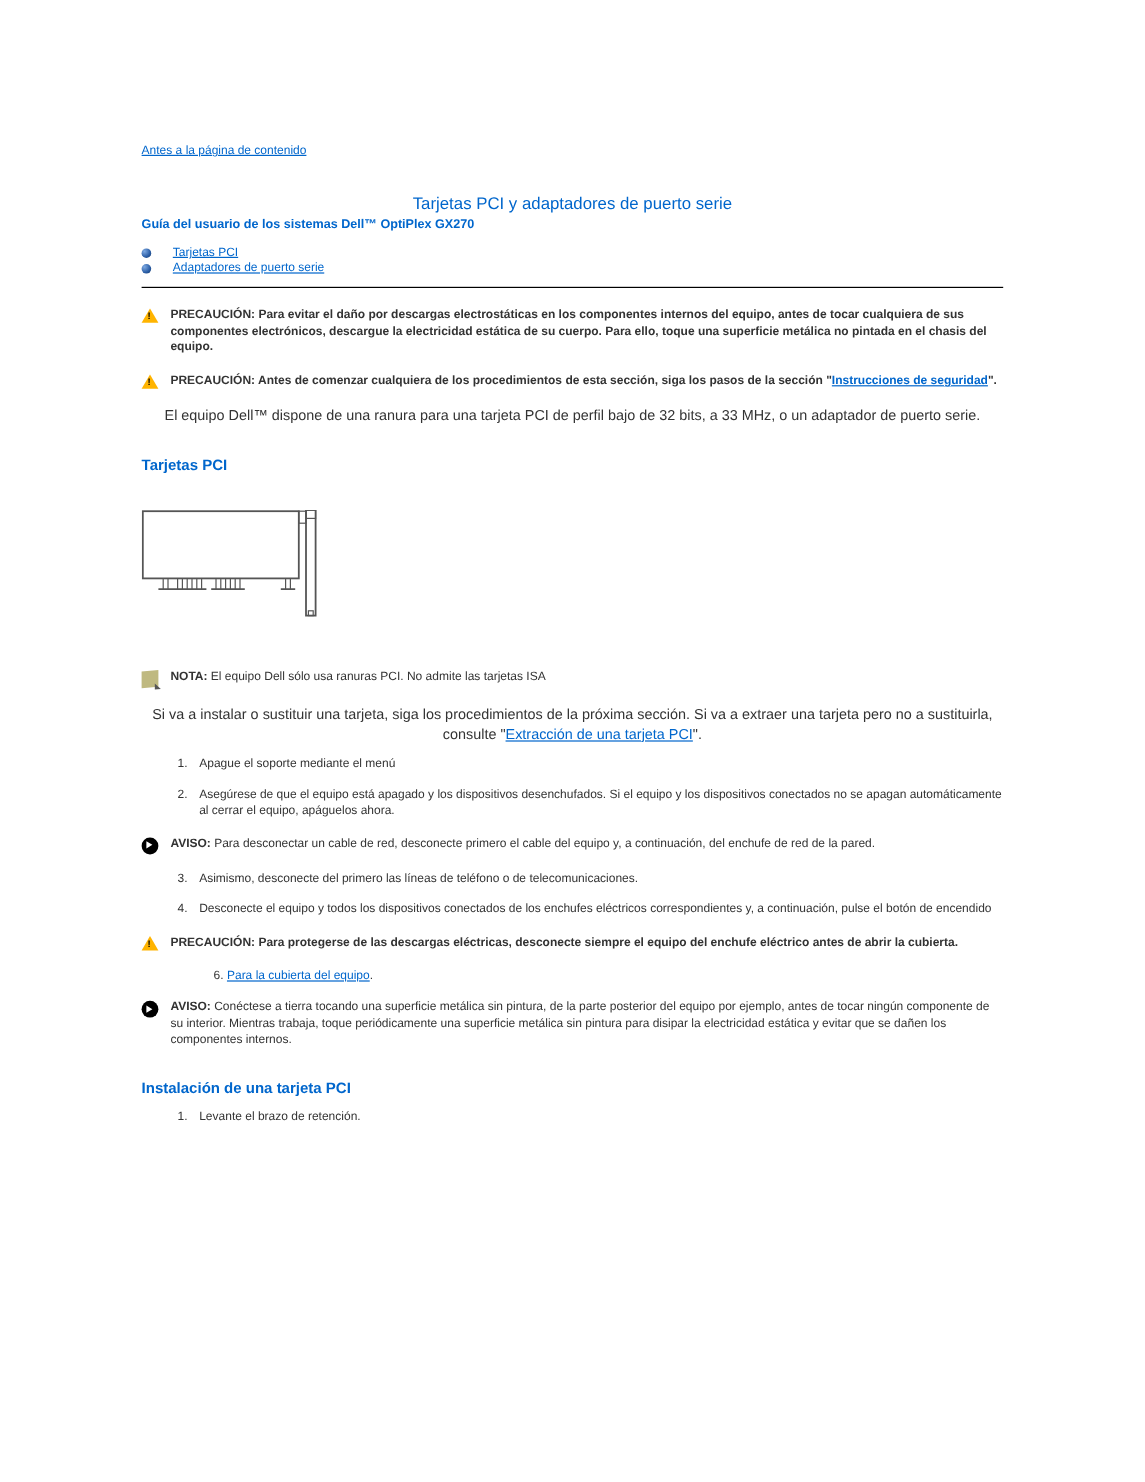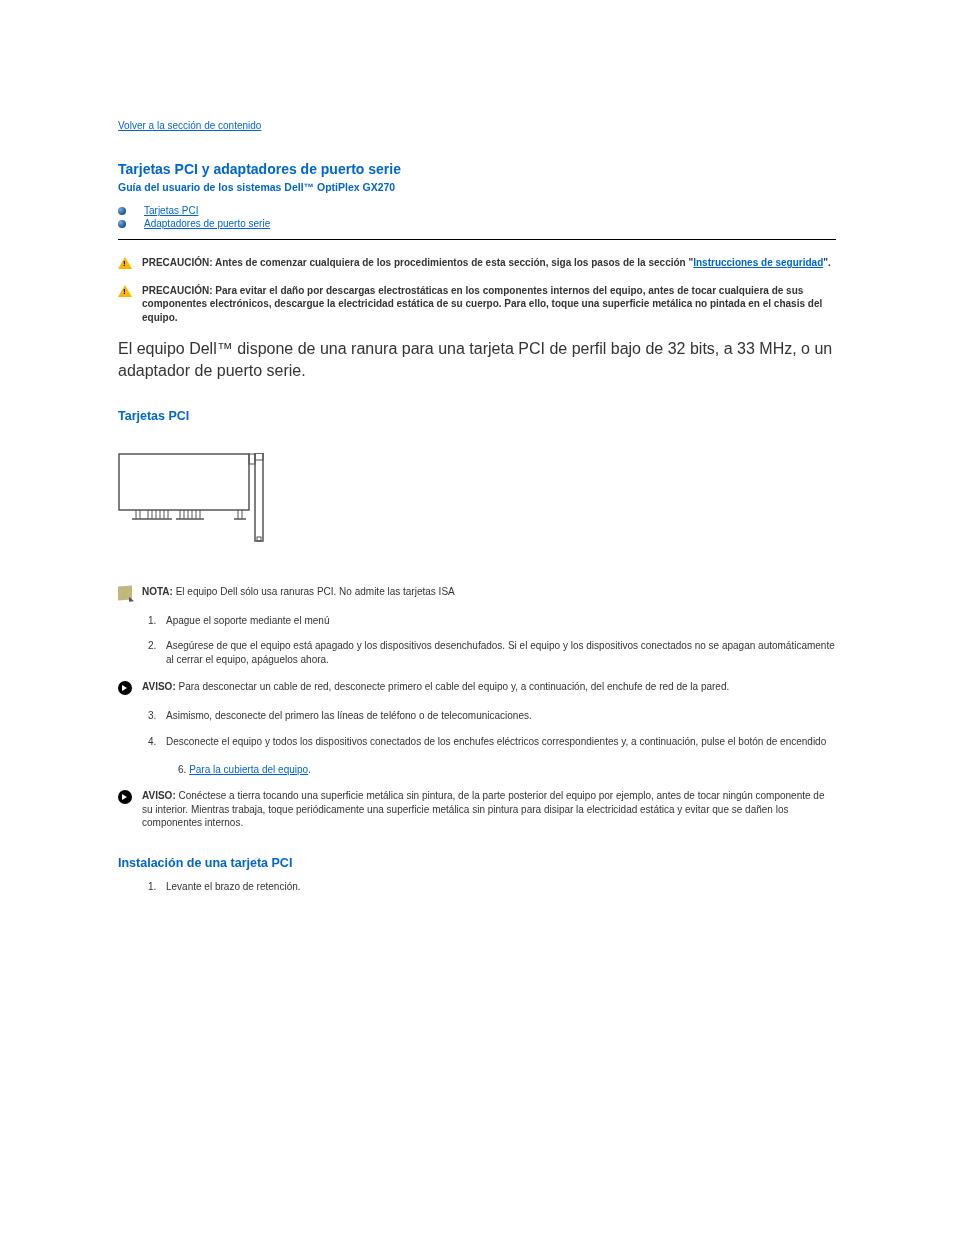--- a/index.html
+++ b/index.html
@@ -19,23 +19,24 @@
     color: #0066cc;
     text-decoration: underline;
   }
   .back-link {
     font-size: 10px;
     color: #0066cc;
     text-decoration: underline;
   }
   h1.page-title {
     font-size: 14px;
-    font-weight: bold;
+    font-weight: normal;
     color: #0066cc;
     margin: 30px 0 4px 0;
+    text-align: center;
   }
   .subtitle {
     font-size: 10.5px;
     font-weight: bold;
     color: #0066cc;
     margin-bottom: 12px;
   }
   .toc {
     margin: 6px 0 10px 0;
   }
@@ -131,23 +132,24 @@
   .callout-precaucion .callout-body,
   .callout-precaucion .callout-body strong {
     font-weight: bold;
   }
   .callout-precaucion strong.label,
   .callout-aviso strong.label,
   .callout-nota strong.label {
     font-weight: bold;
   }
   p.body-text {
-    font-size: 16px;
+    font-size: 12px;
     margin: 0 0;
     line-height: 1.4;
+    text-align: center;
   }
   .card-svg {
     margin: 30px 0 40px 0;
   }
   .step-list {
     margin: 10px 0;
   }
   .step {
     display: flex;
     font-size: 10px;
@@ -176,21 +178,21 @@
   .inline-link {
     color: #0066cc;
     text-decoration: underline;
   }
 </style>
 </head>
 <body>
 
 <div class="page">
 
-  <a class="back-link" href="#">Volver a la sección de contenido</a>
+  <a class="back-link" href="#">Antes a la página de contenido</a>
 
   <h1 class="page-title">Tarjetas PCI y adaptadores de puerto serie</h1>
   <div class="subtitle">Guía del usuario de los sistemas Dell™ OptiPlex GX270</div>
 
   <div class="toc">
     <div class="toc-item">
       <span class="bullet-icon"></span>
       <a href="#" class="toc-link">Tarjetas PCI</a>
     </div>
     <div class="toc-item">
@@ -199,30 +201,30 @@
     </div>
   </div>
 
   <hr class="divider">
 
   <div class="callout callout-precaucion">
     <div class="callout-icon">
         <div class="tri"></div>
       </div>
     <div class="callout-body">
+      <strong class="label">PRECAUCIÓN:</strong><strong> Para evitar el daño por descargas electrostáticas en los componentes internos del equipo, antes de tocar cualquiera de sus componentes electrónicos, descargue la electricidad estática de su cuerpo. Para ello, toque una superficie metálica no pintada en el chasis del equipo.</strong>
+    </div>
+  </div>
+
+  <div class="callout callout-precaucion">
+    <div class="callout-icon">
+        <div class="tri"></div>
+      </div>
+    <div class="callout-body">
       <strong class="label">PRECAUCIÓN:</strong><strong> Antes de comenzar cualquiera de los procedimientos de esta sección, siga los pasos de la sección "</strong><a href="#" class="inline-link">Instrucciones de seguridad</a><strong>".</strong>
-    </div>
-  </div>
-
-  <div class="callout callout-precaucion">
-    <div class="callout-icon">
-        <div class="tri"></div>
-      </div>
-    <div class="callout-body">
-      <strong class="label">PRECAUCIÓN:</strong><strong> Para evitar el daño por descargas electrostáticas en los componentes internos del equipo, antes de tocar cualquiera de sus componentes electrónicos, descargue la electricidad estática de su cuerpo. Para ello, toque una superficie metálica no pintada en el chasis del equipo.</strong>
     </div>
   </div>
 
   <p class="body-text">El equipo Dell™ dispone de una ranura para una tarjeta PCI de perfil bajo de 32 bits, a 33 MHz, o un adaptador de puerto serie.</p>
 
   <h2 class="section-title">Tarjetas PCI</h2>
 
   <div class="card-svg">
     <svg width="150" height="90" viewBox="0 0 150 90">
       <rect x="1" y="1" width="130" height="56" fill="none" stroke="#555" stroke-width="1.5"></rect>
@@ -257,20 +259,23 @@
 
   <div class="callout callout-nota">
     <div class="callout-icon">
         <div class="note-pencil"></div>
       </div>
     <div class="callout-body">
       <strong class="label">NOTA:</strong><span> El equipo Dell sólo usa ranuras PCI. No admite las tarjetas ISA</span>
     </div>
   </div>
 
+  <p class="body-text">
+    <span>Si va a instalar o sustituir una tarjeta, siga los procedimientos de la próxima sección. Si va a extraer una tarjeta pero no a sustituirla, consulte "</span><a href="#" class="inline-link">Extracción de una tarjeta PCI</a><span>".</span>
+  </p>
 
   <div class="step-list">
     <div class="step">
       <span class="step-num">1.</span>
       <span class="step-body">Apague el soporte mediante el menú</span>
     </div>
     <div class="step">
       <span class="step-num">2.</span>
       <span class="step-body">Asegúrese de que el equipo está apagado y los dispositivos desenchufados. Si el equipo y los dispositivos conectados no se apagan automáticamente al cerrar el equipo, apáguelos ahora.</span>
     </div>
@@ -290,20 +295,28 @@
       <span class="step-num">3.</span>
       <span class="step-body">Asimismo, desconecte del primero las líneas de teléfono o de telecomunicaciones.</span>
     </div>
     <div class="step">
       <span class="step-num">4.</span>
       <span class="step-body">Desconecte el equipo y todos los dispositivos conectados de los enchufes eléctricos correspondientes y, a continuación, pulse el botón de encendido</span>
     </div>
   </div>
 
 
+  <div class="callout callout-precaucion">
+    <div class="callout-icon">
+        <div class="tri"></div>
+      </div>
+    <div class="callout-body">
+      <strong class="label">PRECAUCIÓN:</strong><strong> Para protegerse de las descargas eléctricas, desconecte siempre el equipo del enchufe eléctrico antes de abrir la cubierta.</strong>
+    </div>
+  </div>
 
   <div class="link-line">
     <span class="step-num">6.</span>
     <a href="#" class="inline-link">Para la cubierta del equipo</a><span>.</span>
   </div>
 
   <div class="callout callout-aviso">
     <div class="callout-icon">
         <div class="arrow-circle"></div>
       </div>

